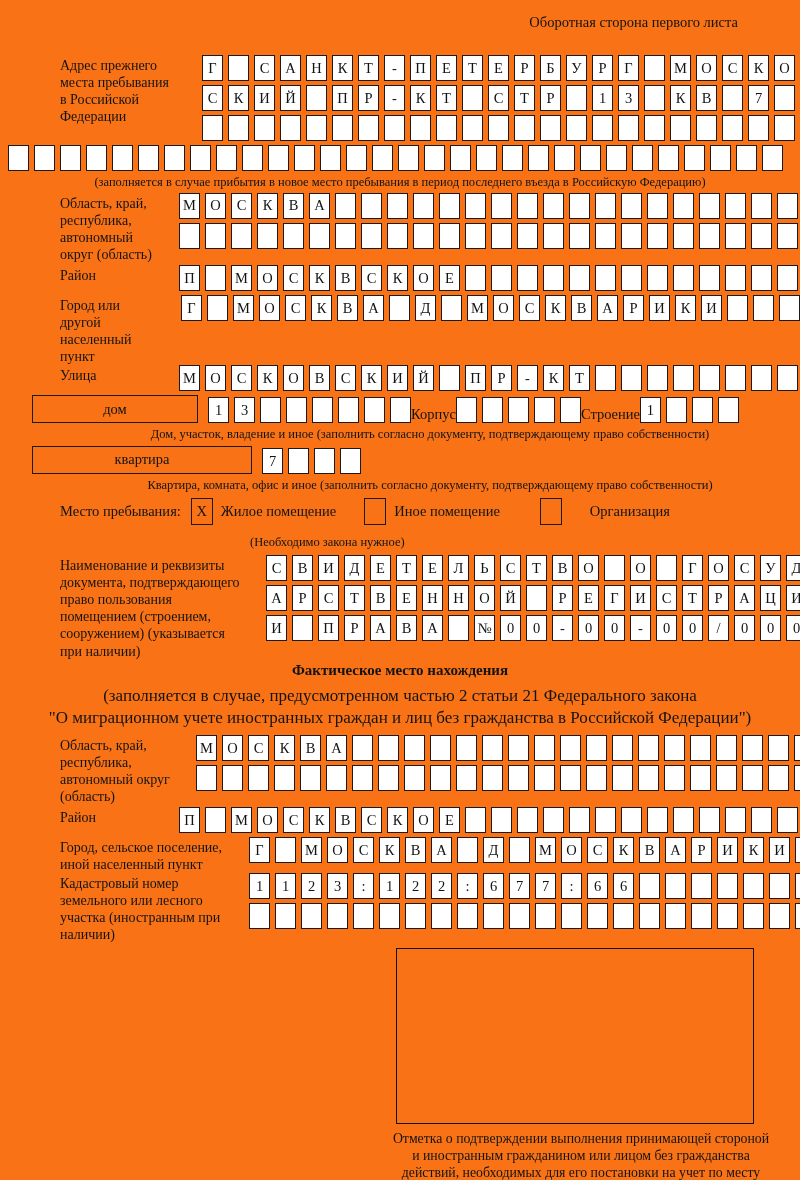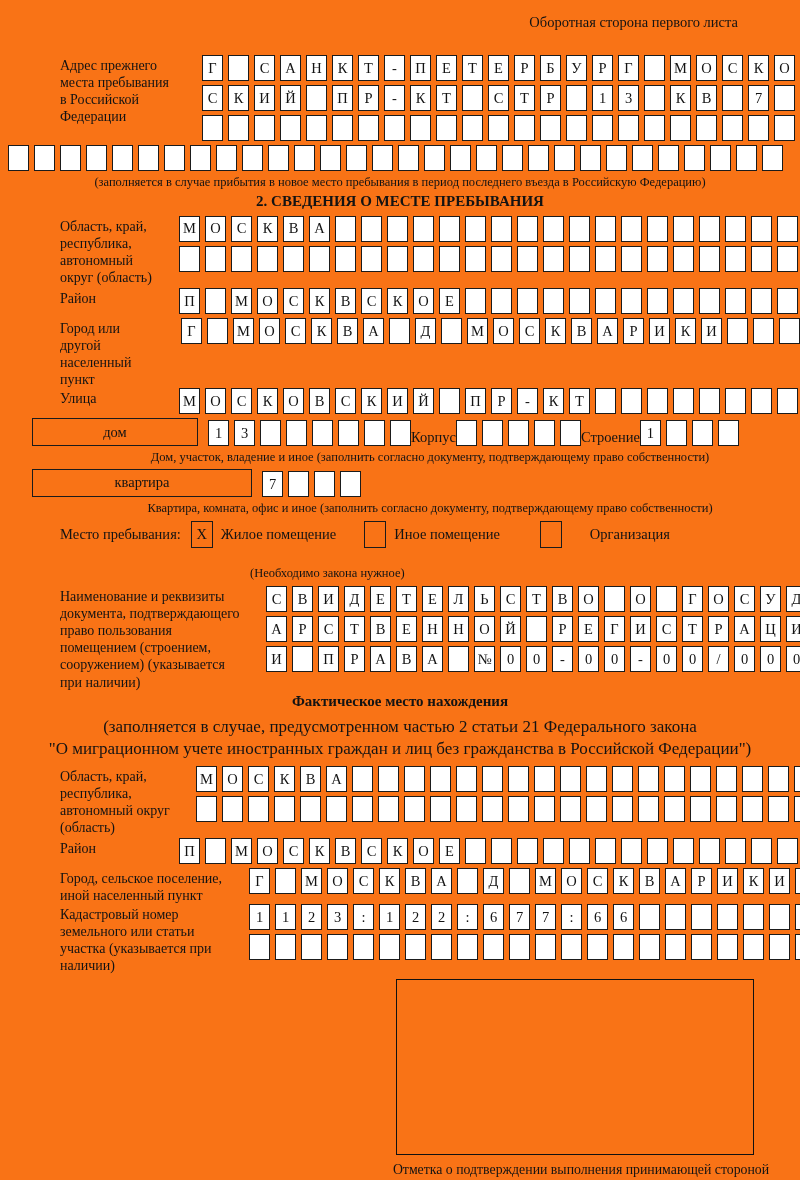--- a/index.html
+++ b/index.html
@@ -42,21 +42,21 @@
   .domrow { display:flex; align-items:flex-end; margin-left:32px; margin-bottom:4px; }
   .fieldbox {
     box-sizing:border-box; border:1.6px solid #1b1b1b; height:28px;
     display:flex; align-items:center; justify-content:center;
     font-size:14.5px;
   }
   .dombox { width:166px; margin-right:10px; }
   .kvbox  { width:220px; margin-right:10px; }
   .inlabel { font-size:14.5px; margin:0 0; }
 
-  .mestorow { display:flex; align-items:center; margin-left:60px; margin-bottom:18px; font-size:14.5px; }
+  .mestorow { display:flex; align-items:center; margin-left:60px; margin-bottom:10px; font-size:14.5px; }
   .chk {
     box-sizing:border-box; width:22px; height:27px; border:1.6px solid #1b1b1b;
     display:flex; align-items:center; justify-content:center; font-size:14.5px;
   }
   .m-l8 { margin-left:8px; } .m-l10 { margin-left:10px; }
   .m-l28 { margin-left:28px; } .m-l40 { margin-left:40px; }
   .choose-note { margin-left:250px; margin-bottom:5px; }
 
   .fact-note { text-align:center; font-size:17px; line-height:1.3; }
 
@@ -183,21 +183,20 @@
       <div class="cell"></div>
       <div class="cell"></div>
       <div class="cell"></div>
       <div class="cell"></div>
       <div class="cell"></div>
       <div class="cell"></div>
       <div class="cell"></div>
     </div>
   <div class="note note-center">(заполняется в случае прибытия в новое место пребывания в период последнего въезда в Российскую Федерацию)</div>
 
-  <div class="title">2. СВЕДЕНИЯ О МЕСТЕ ПРЕБЫВАНИЯ</div>
 
   <div class="row mb2">
     <div class="lbl w95">Область, край, республика, автономный округ (область)</div>
     <div class="cellcol">
       <div class="cells">
           <div class="cell">М</div>
           <div class="cell">О</div>
           <div class="cell">С</div>
           <div class="cell">К</div>
           <div class="cell">В</div>
@@ -581,21 +580,21 @@
         <div class="cell">А</div>
         <div class="cell">Р</div>
         <div class="cell">И</div>
         <div class="cell">К</div>
         <div class="cell">И</div>
         <div class="cell"></div>
       </div>
   </div>
 
   <div class="row">
-    <div class="lbl w165">Кадастровый номер земельного или статьи участка (указывается при наличии)</div>
+    <div class="lbl w165">Кадастровый номер земельного или лесного участка (иностранным при наличии)</div>
     <div class="cellcol">
       <div class="cells">
           <div class="cell">1</div>
           <div class="cell">1</div>
           <div class="cell">2</div>
           <div class="cell">3</div>
           <div class="cell">:</div>
           <div class="cell">1</div>
           <div class="cell">2</div>
           <div class="cell">2</div>

